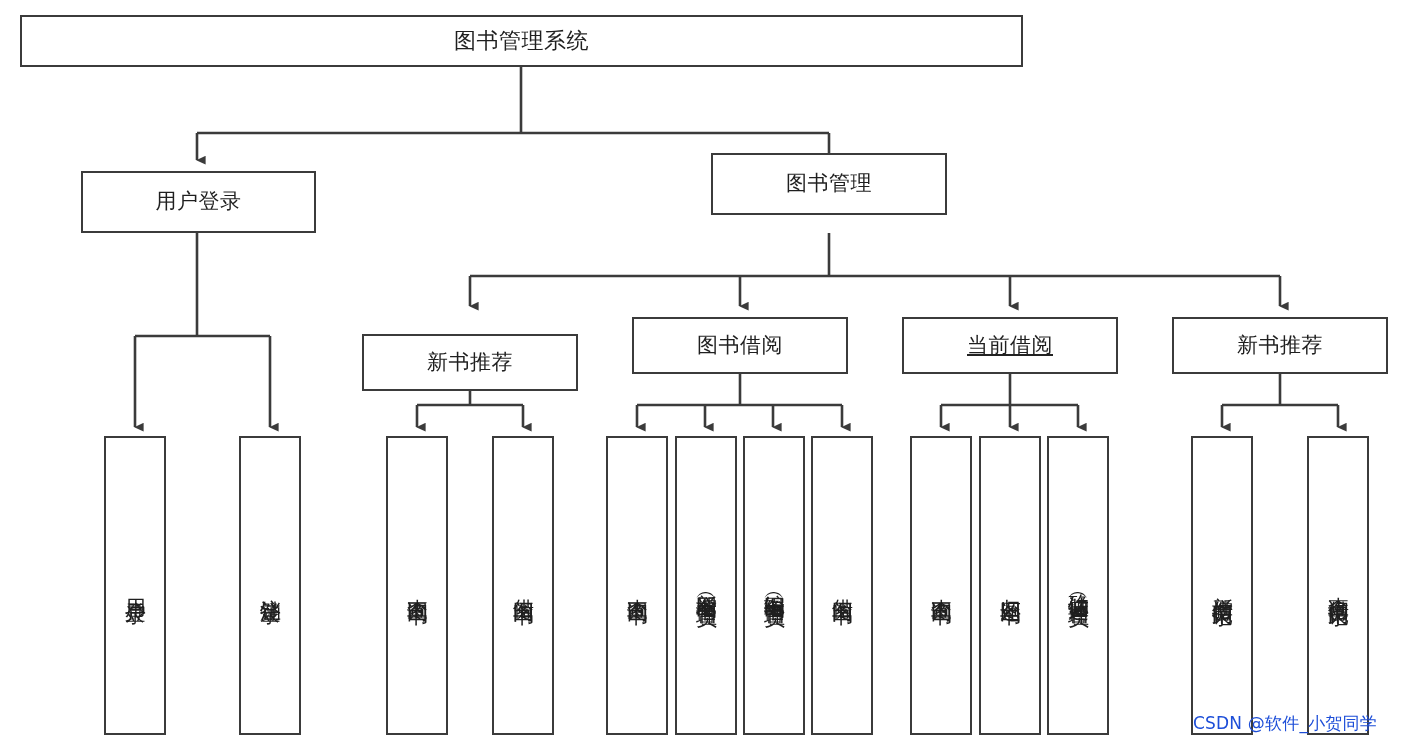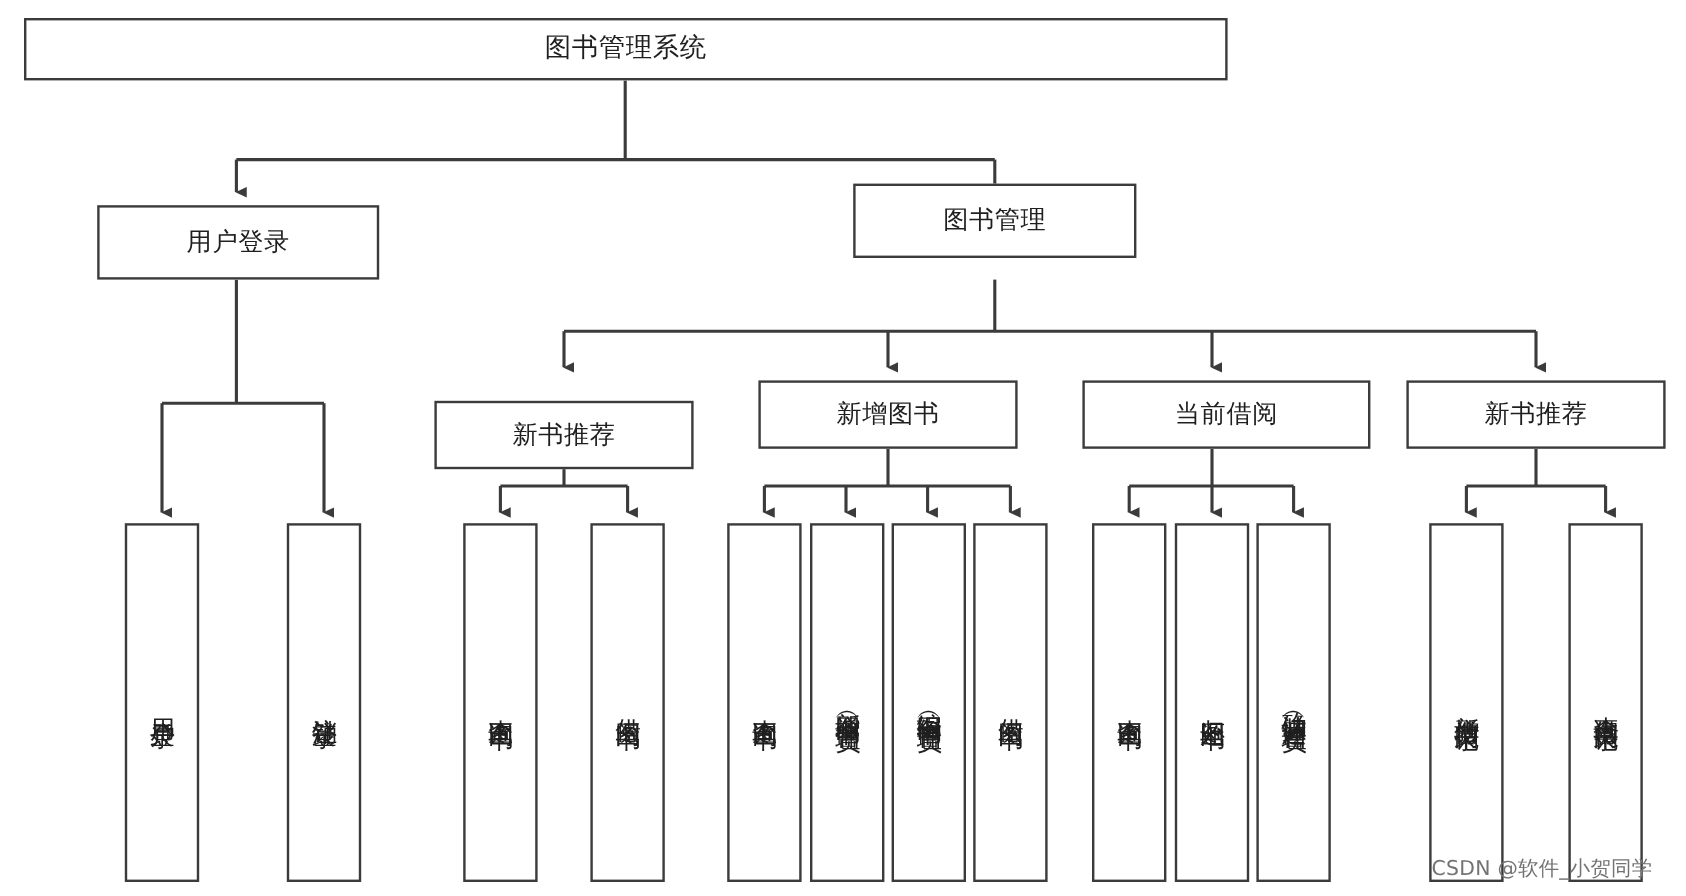--- a/index.html
+++ b/index.html
@@ -57,21 +57,21 @@
     letter-spacing: 2px;
     white-space: normal;
     max-height: 100%;
     overflow: visible;
   }
   .watermark {
     position: absolute;
     left: 1193px;
     top: 712px;
     font-size: 17px;
-    color: #737373;
+    color: #1d4ed8;
     white-space: nowrap;
     z-index: 3;
     letter-spacing: 0.2px;
   }
 </style>
 </head>
 <body>
 
 <div id="canvas">
 
@@ -133,23 +133,23 @@
     <span class="label">用户登录</span>
   </div>
   <div class="node" style="left:711px; top:153px; width:236px; height:62px;">
     <span class="label">图书管理</span>
   </div>
 
   <div class="node" style="left:362px; top:317px; width:216px; height:57px;margin-top:17px;">
     <span class="label">新书推荐</span>
   </div>
   <div class="node" style="left:632px; top:317px; width:216px; height:57px;">
-    <span class="label">新增图书</span>
-  </div>
-  <div class="node" style="left:902px; top:317px; width:240px; height:57px;">
+    <span class="label">图书借阅</span>
+  </div>
+  <div class="node" style="left:902px; top:317px; width:216px; height:57px;text-decoration:underline;">
     <span class="label">当前借阅</span>
   </div>
   <div class="node" style="left:1172px; top:317px; width:216px; height:57px;">
     <span class="label">新书推荐</span>
   </div>
 
   <div class="node leaf" style="left:104px; top:436px; width:62px; height:299px;">
     <span class="label">用户登录</span>
   </div>
   <div class="node leaf" style="left:239px; top:436px; width:62px; height:299px;">

